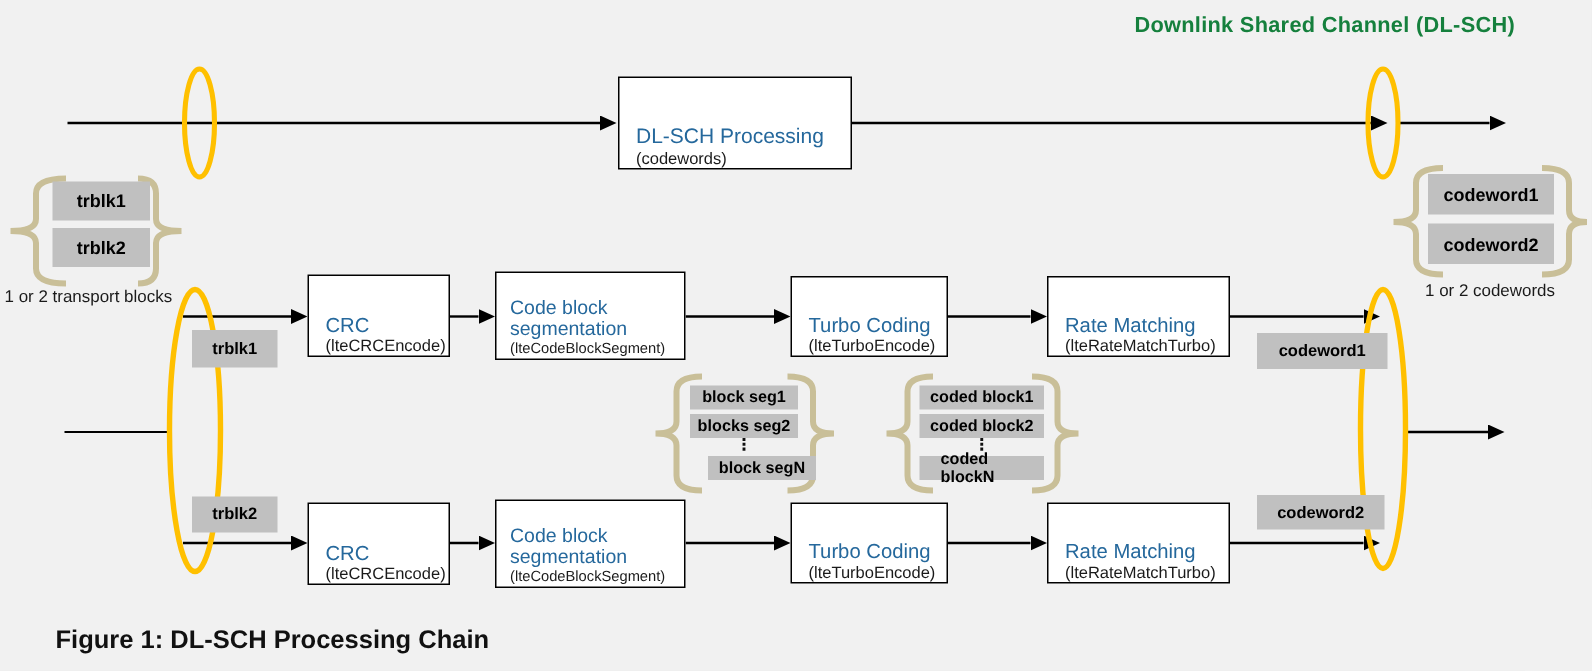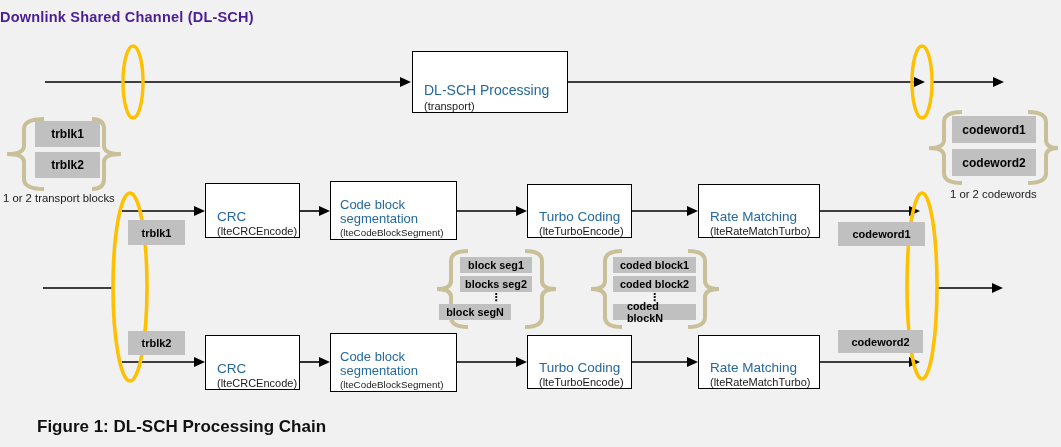--- a/index.html
+++ b/index.html
@@ -1,20 +1,20 @@
 <!DOCTYPE html>
 <html><head>
 <meta charset="utf-8">
 <style>
   html,body{margin:0;padding:0;}
   body{background:#e8e8e8;font-family:"Liberation Sans","DejaVu Sans",sans-serif;}
   #canvas{position:relative;width:1061px;height:447px;background:#f1f1f1;overflow:hidden;}
   #wires{position:absolute;left:0;top:0;z-index:1;}
   .abs{position:absolute;z-index:2;}
-  .fig-title{width:1010px;top:9px;left:0;text-align:left;font-size:14.5px;font-weight:bold;color:#4c1d95;letter-spacing:.2px;}
+  .fig-title{width:1010px;top:9px;left:0;text-align:right;font-size:14.5px;font-weight:bold;color:#15803d;letter-spacing:.2px;}
   .fig-caption{width:1061px;top:417px;left:0;text-align:left;font-size:17px;font-weight:bold;color:#111;margin-left:37px;}
   .box{background:#ffffff;border:1.5px solid #000;box-sizing:border-box;display:flex;flex-direction:column;justify-content:flex-end;padding-left:11px;padding-right:3px;line-height:1.12;}
   .box .t{color:#25689c;font-size:13.5px;font-weight:500;}
   .box .f{color:#1a1a1a;font-size:11px;margin-top:1px;}
   .box .f.small{font-size:9.8px;}
   .box.main .t{font-size:14px;}
   .gray{background:#c0c0c0;color:#000000;font-weight:bold;display:flex;align-items:center;justify-content:center;box-sizing:border-box;}
   .gray.lg{font-size:12px;}
   .gray.sm{font-size:11px;}
   .stack-label{font-size:11.3px;color:#1a1a1a;white-space:nowrap;}
@@ -67,21 +67,21 @@
 
     <path fill="none" stroke="#c9bf98" stroke-width="4" d="M622,251 Q605,251 605,261 L605,281 Q605,289 591,289 Q605,289 605,297 L605,317 Q605,327 622,327"></path>
     <path fill="none" stroke="#c9bf98" stroke-width="4" d="M688,251 Q705,251 705,261 L705,281 Q705,289 719,289 Q705,289 705,297 L705,317 Q705,327 688,327"></path>
   </svg>
 
   <div class="abs fig-title">Downlink Shared Channel (DL-SCH)</div>
   <div class="abs fig-caption">Figure 1: DL-SCH Processing Chain</div>
 
   <div class="abs box main" style="left:412px;top:51px;width:156px;height:62px;">
     <div class="t">DL-SCH Processing</div>
-    <div class="f">(transport)</div>
+    <div class="f">(codewords)</div>
   </div>
 
   <div class="abs gray lg" style="left:35px;top:121px;width:65px;height:26px;">trblk1</div>
   <div class="abs gray lg" style="left:35px;top:152px;width:65px;height:26px;">trblk2</div>
   <div class="abs stack-label" style="left:3px;top:192px;">1 or 2 transport blocks</div>
 
   <div class="abs gray lg" style="left:952px;top:116px;width:84px;height:27px;">codeword1</div>
   <div class="abs gray lg" style="left:952px;top:149px;width:84px;height:27px;">codeword2</div>
   <div class="abs stack-label" style="left:950px;top:188px;">1 or 2 codewords</div>
 
@@ -119,20 +119,20 @@
   </div>
   <div class="abs box" style="left:698px;top:335px;width:122px;height:54px;">
     <div class="t">Rate Matching</div>
     <div class="f">(lteRateMatchTurbo)</div>
   </div>
   <div class="abs gray sm" style="left:838px;top:330px;width:85px;height:23px;">codeword2</div>
 
   <div class="abs gray sm" style="left:460px;top:257px;width:72px;height:16px;font-size:10.8px;">block seg1</div>
   <div class="abs gray sm" style="left:460px;top:276px;width:72px;height:16px;font-size:10.8px;">blocks seg2</div>
   <div class="abs dots" style="left:460px;top:292px;width:72px;">⋮</div>
-  <div class="abs gray sm" style="left:439px;top:304px;width:72px;height:16px;font-size:10.8px;">block segN</div>
+  <div class="abs gray sm" style="left:472px;top:304px;width:72px;height:16px;font-size:10.8px;">block segN</div>
 
   <div class="abs gray sm" style="left:613px;top:257px;width:83px;height:16px;font-size:10.8px;">coded block1</div>
   <div class="abs gray sm" style="left:613px;top:276px;width:83px;height:16px;font-size:10.8px;">coded block2</div>
   <div class="abs dots" style="left:613px;top:292px;width:83px;">⋮</div>
   <div class="abs gray sm" style="left:613px;top:304px;width:83px;height:16px;font-size:10.8px;padding-left:14px;">coded blockN</div>
 
 </div>
 
 </body></html>

